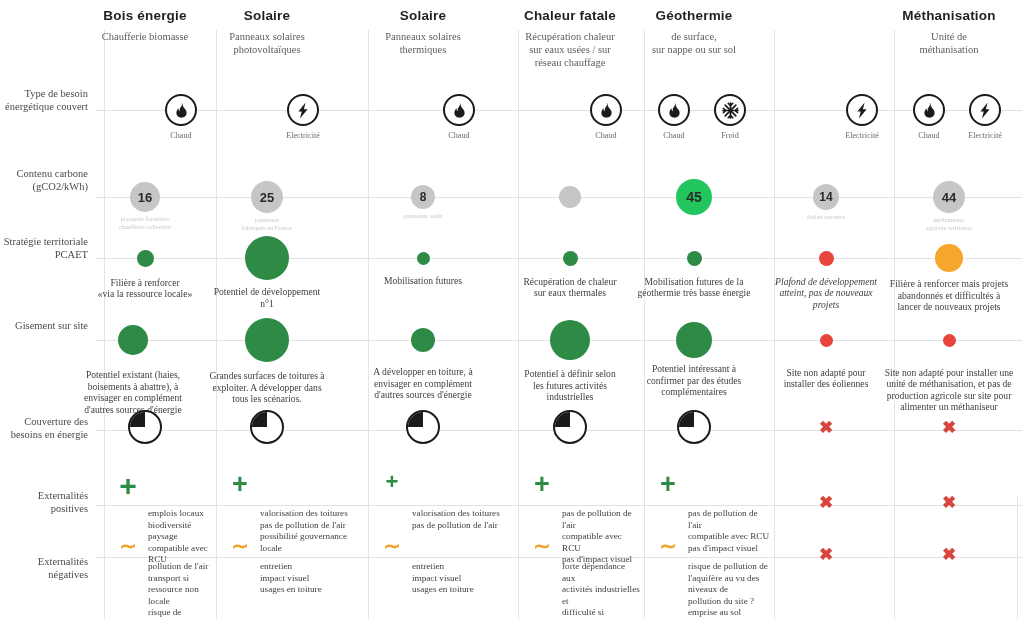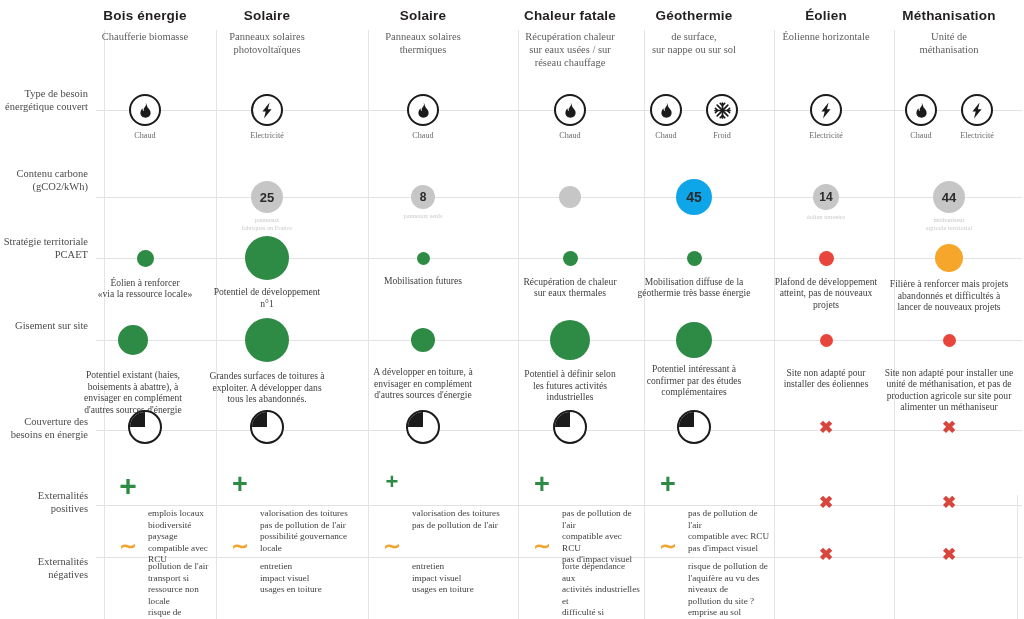--- a/index.html
+++ b/index.html
@@ -34,21 +34,21 @@
     font-weight:bold;font-size:13.5px;color:#231f20;
     letter-spacing:.2px;
   }
   .colhead .sub{
     margin-top:7px;
     font-size:10.5px;line-height:13px;color:#5d5d5d;
     font-family:"Liberation Serif", serif;
   }
 
   
-  .needcell{position:absolute;display:flex;justify-content:center;gap:8px;}
+  .needcell{position:absolute;display:flex;justify-content:flex-end;gap:8px;}
   .need{width:48px;text-align:center;}
   .need .ring{
     width:28px;height:28px;border-radius:50%;
     border:2.6px solid #1b1b1b;
     margin:0 auto;
     display:flex;align-items:center;justify-content:center;
     background:#fff;
   }
   .need .cap{
     margin-top:5px;font-size:8.2px;color:#6a6a6a;
@@ -168,24 +168,33 @@
     <div class="needcell" style="left: 85px; top: 94px; width: 120px;">
       <div class="need">
         <div class="ring">
           <svg width="15" height="16" viewBox="0 0 15 16">
             <path d="M7.5 0.6c1.2 2.2 0.2 3.3-0.6 4.4-0.9 1.2-1.6 2.2-1.1 3.7 0.2 0.6-0.5 0.3-0.8-0.2-0.4-0.7-0.5-1.6-0.4-2.3C3.2 7.5 2.4 9.3 2.4 11c0 2.7 2.3 4.7 5.1 4.7s5.1-2 5.1-4.7c0-3.4-2.6-4.4-3.6-7C8.7 2.8 8.4 1.6 7.5 0.6z" fill="#1b1b1b"></path>
           </svg>
         </div>
         <div class="cap">Chaud</div>
       </div>
     </div>
+    <div class="bubblewrap" style="left: 75px; top: 182px; width: 140px;">
+      <div class="bubble" style="width: 30px; height: 30px; background: rgb(198, 198, 198);">
+        <span style="font-size: 13px;">16</span>
+      </div>
+      <div class="bubblenote">
+        <div>plaquette forestière</div>
+        <div>chaufferie collective</div>
+      </div>
+    </div>
     <div class="dotwrap" style="left: 65px; top: 249.5px; width: 160px;">
       <div class="dot" style="width: 17px; height: 17px; background: rgb(46, 139, 69);"></div>
       <div class="dotnote" style="margin-top: 10px;">
-        <div>Éolien à renforcer</div>
+        <div>Filière à renforcer</div>
         <div>«via la ressource locale»</div>
       </div>
     </div>
     <div class="dotwrap" style="left: 58px; top: 325px; width: 150px;">
       <div class="dot" style="width: 30px; height: 30px; background: rgb(46, 139, 69);"></div>
       <div class="dotnote" style="margin-top: 14px;">
         <div>Potentiel existant (haies,</div>
         <div>boisements à abattre), à</div>
         <div>envisager en complément</div>
         <div>d'autres sources d'énergie</div>
@@ -245,21 +254,21 @@
       <div class="dotnote" style="margin-top: 6px;">
         <div>Potentiel de développement</div>
         <div>n°1</div>
       </div>
     </div>
     <div class="dotwrap" style="left: 192px; top: 318px; width: 150px;">
       <div class="dot" style="width: 44px; height: 44px; background: rgb(46, 139, 69);"></div>
       <div class="dotnote" style="margin-top: 8px;">
         <div>Grandes surfaces de toitures à</div>
         <div>exploiter. A développer dans</div>
-        <div>tous les abandonnés.</div>
+        <div>tous les scénarios.</div>
       </div>
     </div>
     <div class="piewrap" style="left: 247px; top: 410px; width: 40px;">
       <div class="pie">
         <div class="wedge" style="background:conic-gradient(from -90deg, #1b1b1b 0deg 90deg, transparent 90deg 360deg);"></div>
       </div>
     </div>
     <div class="mark" style="left: 222px; top: 471px; width: 36px;">
       <div class="plus" style="font-size: 27px;">+</div>
     </div>
@@ -427,28 +436,28 @@
               <line x1="3.4" y1="8.5" x2="1.4" y2="10.7"></line>
               <line x1="13.6" y1="8.5" x2="15.6" y2="6.3"></line>
               <line x1="13.6" y1="8.5" x2="15.6" y2="10.7"></line>
             </g>
           </svg>
         </div>
         <div class="cap">Froid</div>
       </div>
     </div>
     <div class="bubblewrap" style="left: 624px; top: 179px; width: 140px;">
-      <div class="bubble" style="width: 36px; height: 36px; background: #0ea5e9;">
+      <div class="bubble" style="width: 36px; height: 36px; background: #22c55e;">
         <span style="font-size: 14px;">45</span>
       </div>
     </div>
     <div class="dotwrap" style="left: 614px; top: 250.5px; width: 160px;">
       <div class="dot" style="width: 15px; height: 15px; background: rgb(46, 139, 69);"></div>
       <div class="dotnote" style="margin-top: 10px;">
-        <div>Mobilisation diffuse de la</div>
+        <div>Mobilisation futures de la</div>
         <div>géothermie très basse énergie</div>
       </div>
     </div>
     <div class="dotwrap" style="left: 619px; top: 322px; width: 150px;">
       <div class="dot" style="width: 36px; height: 36px; background: rgb(46, 139, 69);"></div>
       <div class="dotnote" style="margin-top: 5px;">
         <div>Potentiel intéressant à</div>
         <div>confirmer par des études</div>
         <div>complémentaires</div>
       </div>
@@ -468,47 +477,41 @@
     </div>
     <div class="mark" style="left: 650px; top: 535px; width: 36px;">
       <div class="tilde">∼</div>
     </div>
     <div class="tblock" style="left: 688px; top: 561px; width: 82px;">
       <div>risque de pollution de</div>
       <div>l'aquifère au vu des niveaux de</div>
       <div>pollution du site ?</div>
       <div>emprise au sol importante pour</div>
     </div>
-    <div class="colhead" style="left: 746px; top: 8px; width: 160px;">
-      <div class="title">Éolien</div>
-      <div class="sub">
-        <div>Éolienne horizontale</div>
-      </div>
-    </div>
     <div class="needcell" style="left: 766px; top: 94px; width: 120px;">
       <div class="need">
         <div class="ring">
           <svg width="12" height="17" viewBox="0 0 12 17">
             <path d="M8.6 0.5 1.4 9.4h3.3L3 16.5 10.6 7.2H6.9z" fill="#1b1b1b"></path>
           </svg>
         </div>
         <div class="cap">Electricité</div>
       </div>
     </div>
     <div class="bubblewrap" style="left: 756px; top: 184px; width: 140px;">
       <div class="bubble" style="width: 26px; height: 26px; background: rgb(198, 198, 198);">
         <span style="font-size: 12px;">14</span>
       </div>
       <div class="bubblenote">
         <div>éolien terrestre</div>
       </div>
     </div>
     <div class="dotwrap" style="left: 746px; top: 250.5px; width: 160px;">
       <div class="dot" style="width: 15px; height: 15px; background: rgb(232, 69, 60);"></div>
-      <div class="dotnote" style="margin-top: 10px;">
+      <div class="dotnote" style="margin-top: 10px; font-style: italic;">
         <div>Plafond de développement</div>
         <div>atteint, pas de nouveaux</div>
         <div>projets</div>
       </div>
     </div>
     <div class="dotwrap" style="left: 751px; top: 333.5px; width: 150px;">
       <div class="dot" style="width: 13px; height: 13px; background: rgb(232, 69, 60);"></div>
       <div class="dotnote" style="margin-top: 20px;">
         <div>Site non adapté pour</div>
         <div>installer des éoliennes</div>

